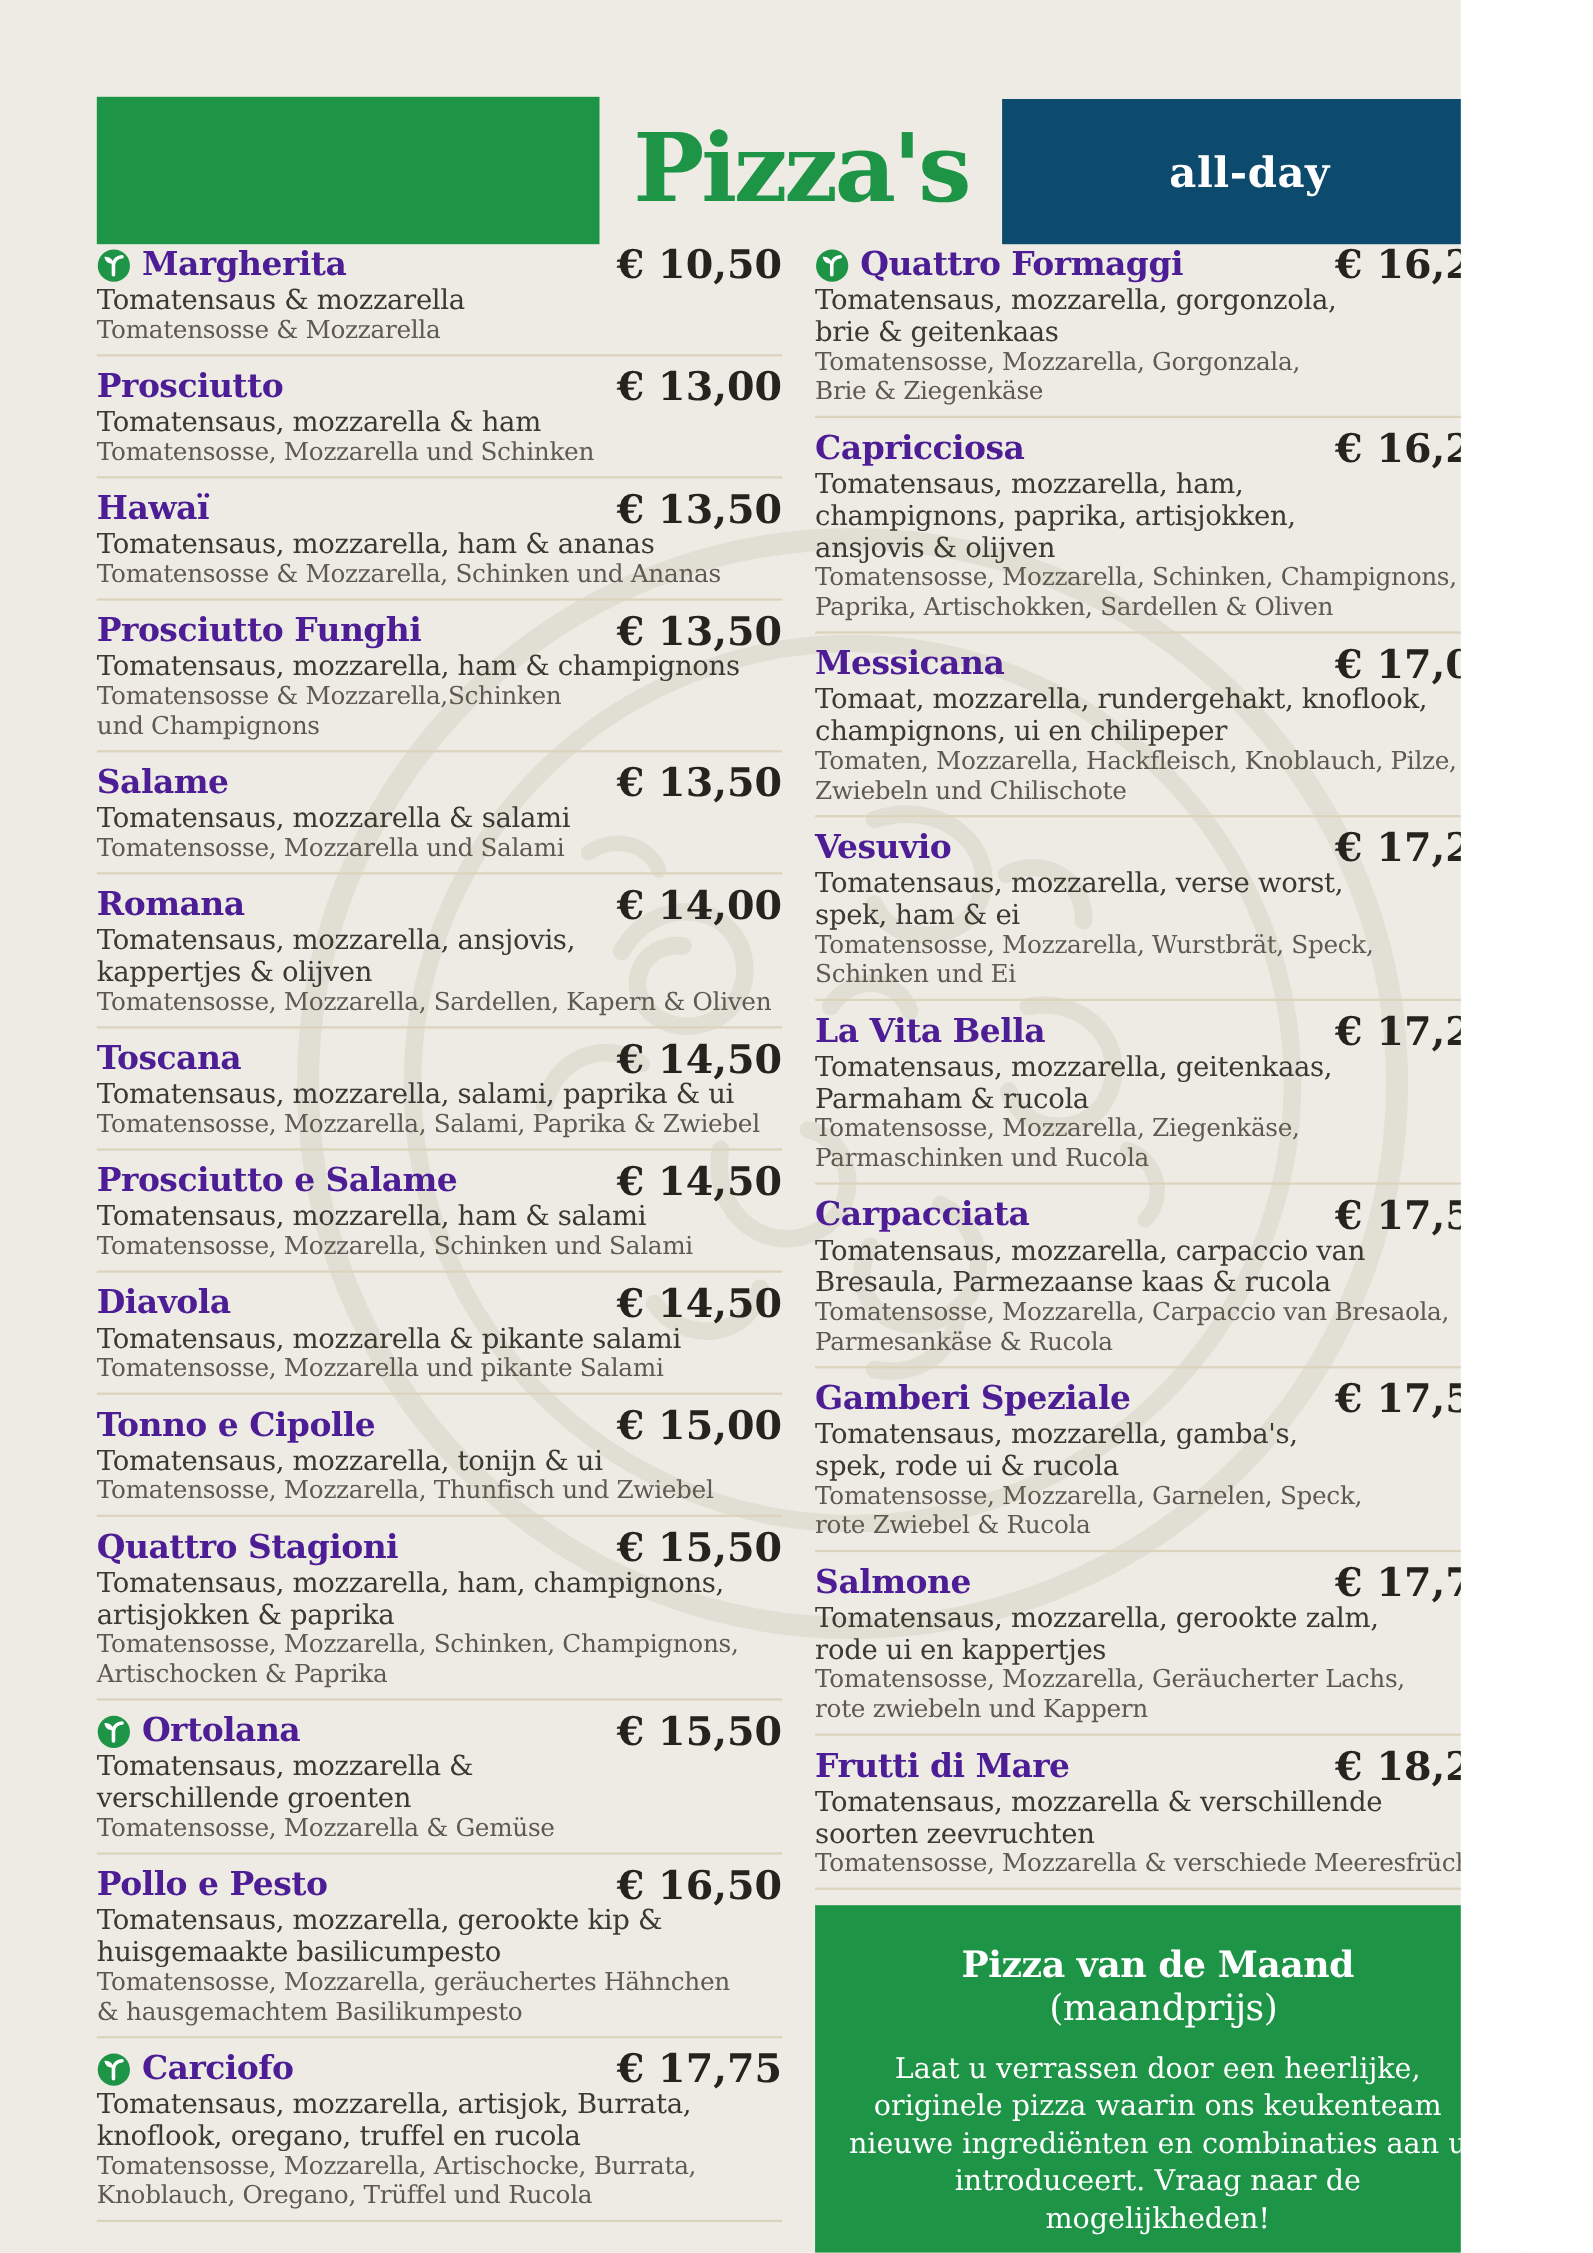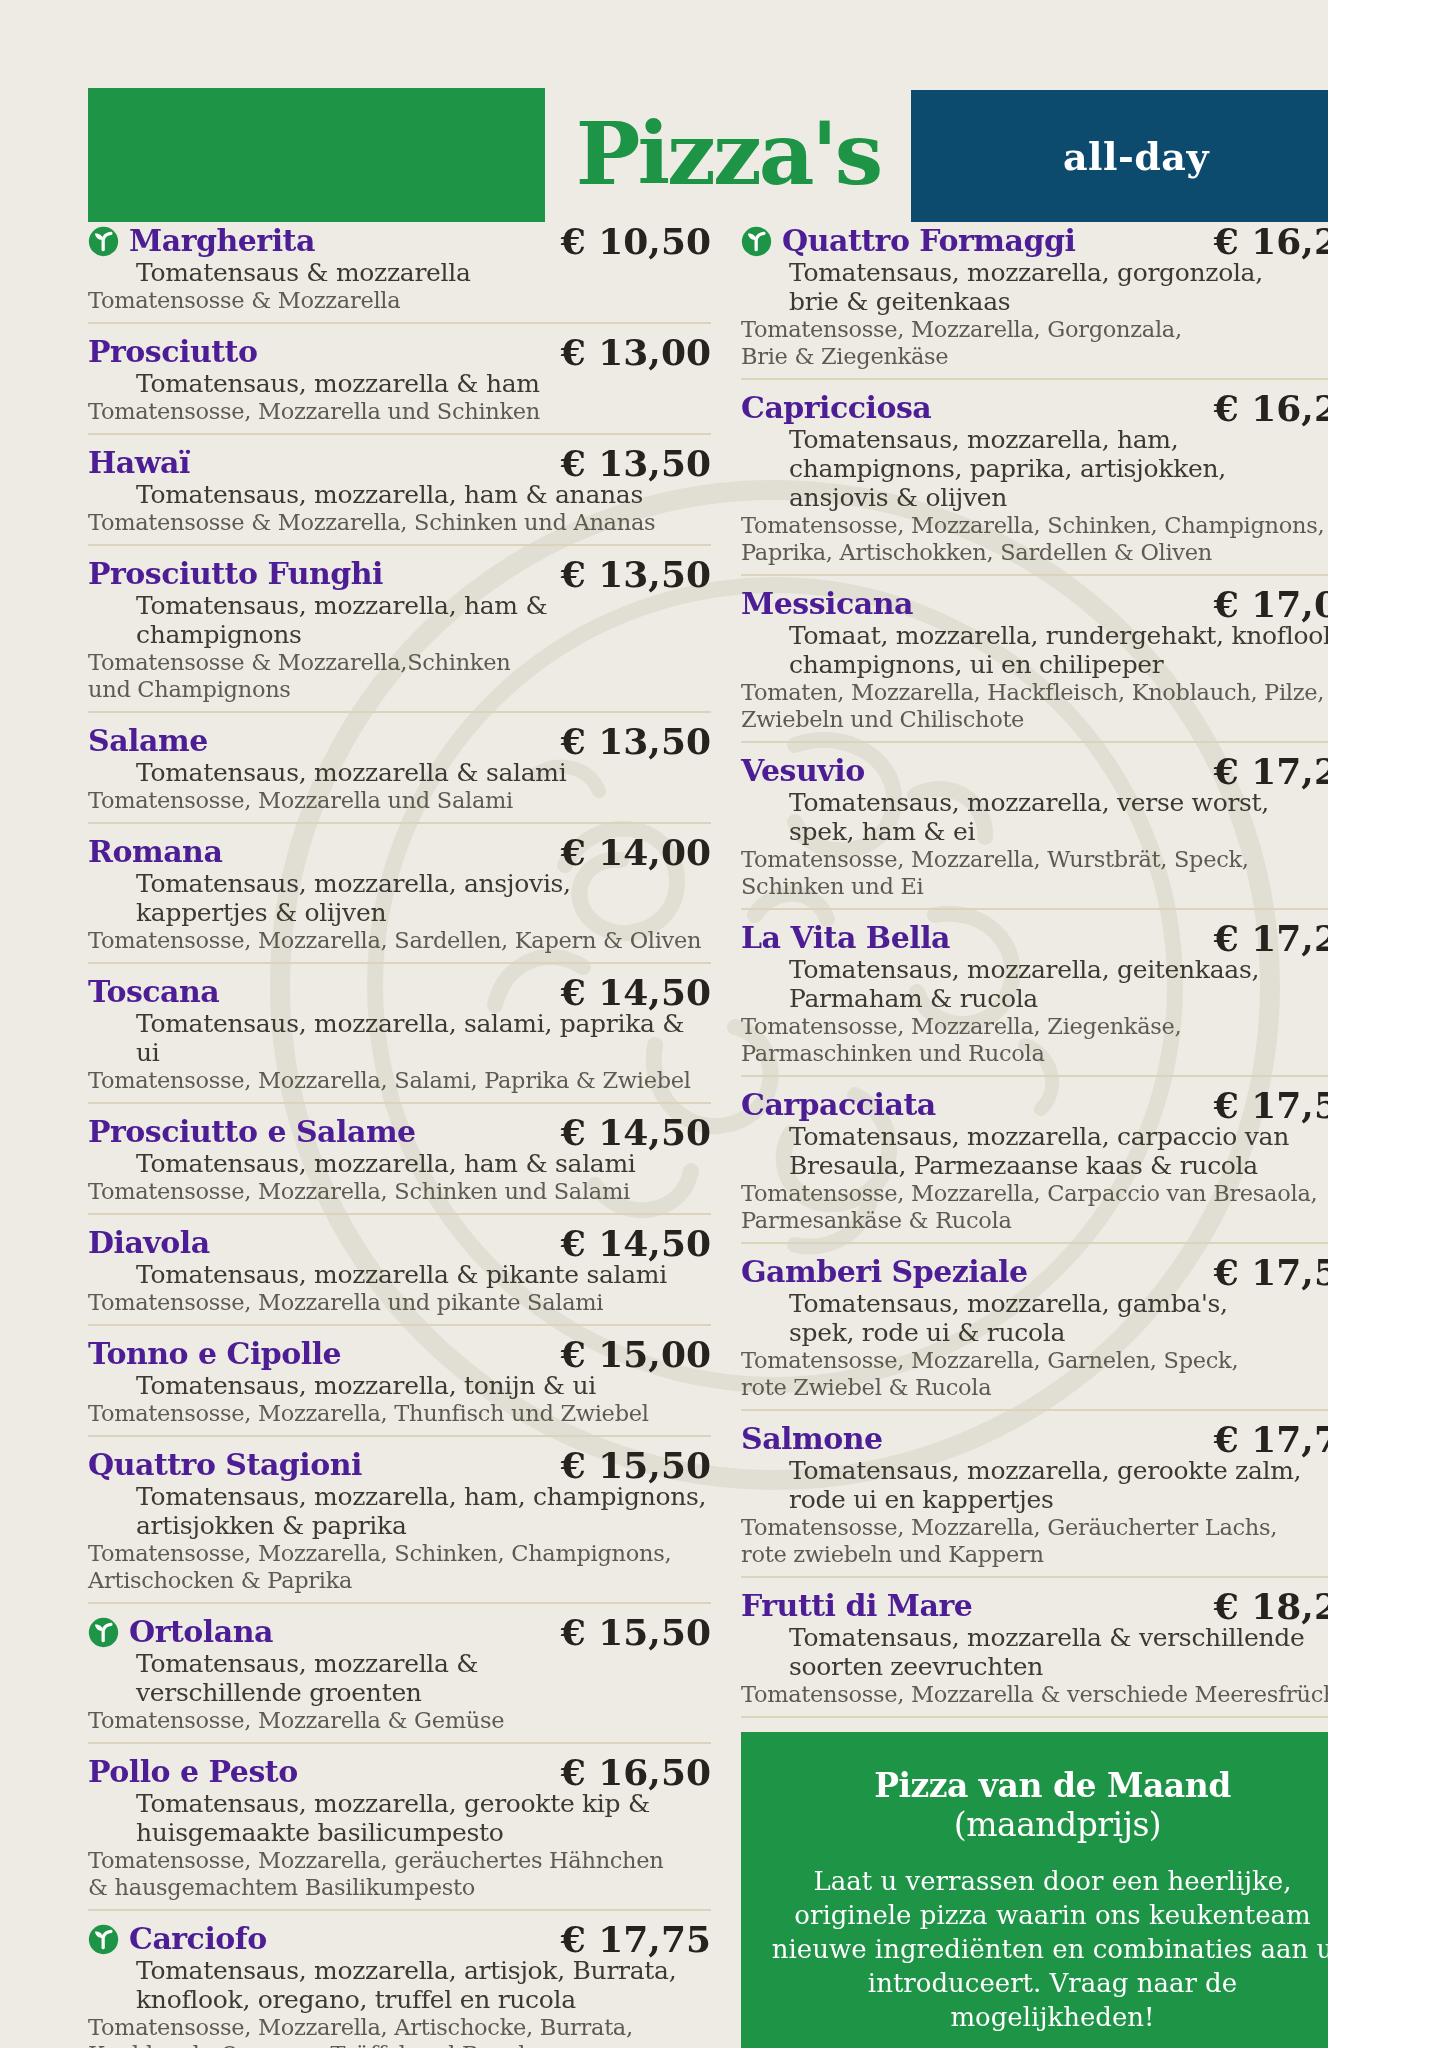--- a/index.html
+++ b/index.html
@@ -23,21 +23,21 @@
   
   .watermark{position:absolute;left:235px;top:445px;opacity:0.55;pointer-events:none;}
   
   .columns{position:absolute;left:88px;top:224px;width:1276px;display:flex;gap:30px;}
   .col{width:623px;}
   .item{padding:11px 0 8px;border-bottom:2px solid #dbd3bc;}
   .items .item:first-child{padding-top:0;}
   .item-head{display:flex;align-items:center;gap:10px;line-height:34px;}
   .iname{font-weight:bold;font-size:30px;color:#4c1d95;flex:1;letter-spacing:-0.5px;white-space:nowrap;}
   .iprice{font-weight:bold;font-size:36px;color:#26231e;white-space:nowrap;}
-  .desc-nl{font-size:25px;line-height:29px;color:#3c3933;white-space:pre-line;letter-spacing:-0.3px;margin-left:48px;}
+  .desc-nl{font-size:25px;line-height:29px;color:#3c3933;white-space:pre-line;letter-spacing:-0.3px;}
   .desc-de{font-size:22.5px;line-height:27px;color:#5e5a51;white-space:pre-line;letter-spacing:-0.3px;}
   .veg{width:31px;height:31px;flex:0 0 31px;}
   .veg svg{display:block;}
   
   .promo{
     margin-top:14px;min-height:360px;box-sizing:border-box;
     padding:34px 26px 20px;text-align:center;color:#fff;
   }
   .promo-title{font-size:33px;margin-bottom:20px;letter-spacing:-0.5px;}
   .pt-bold{font-weight:bold;}

